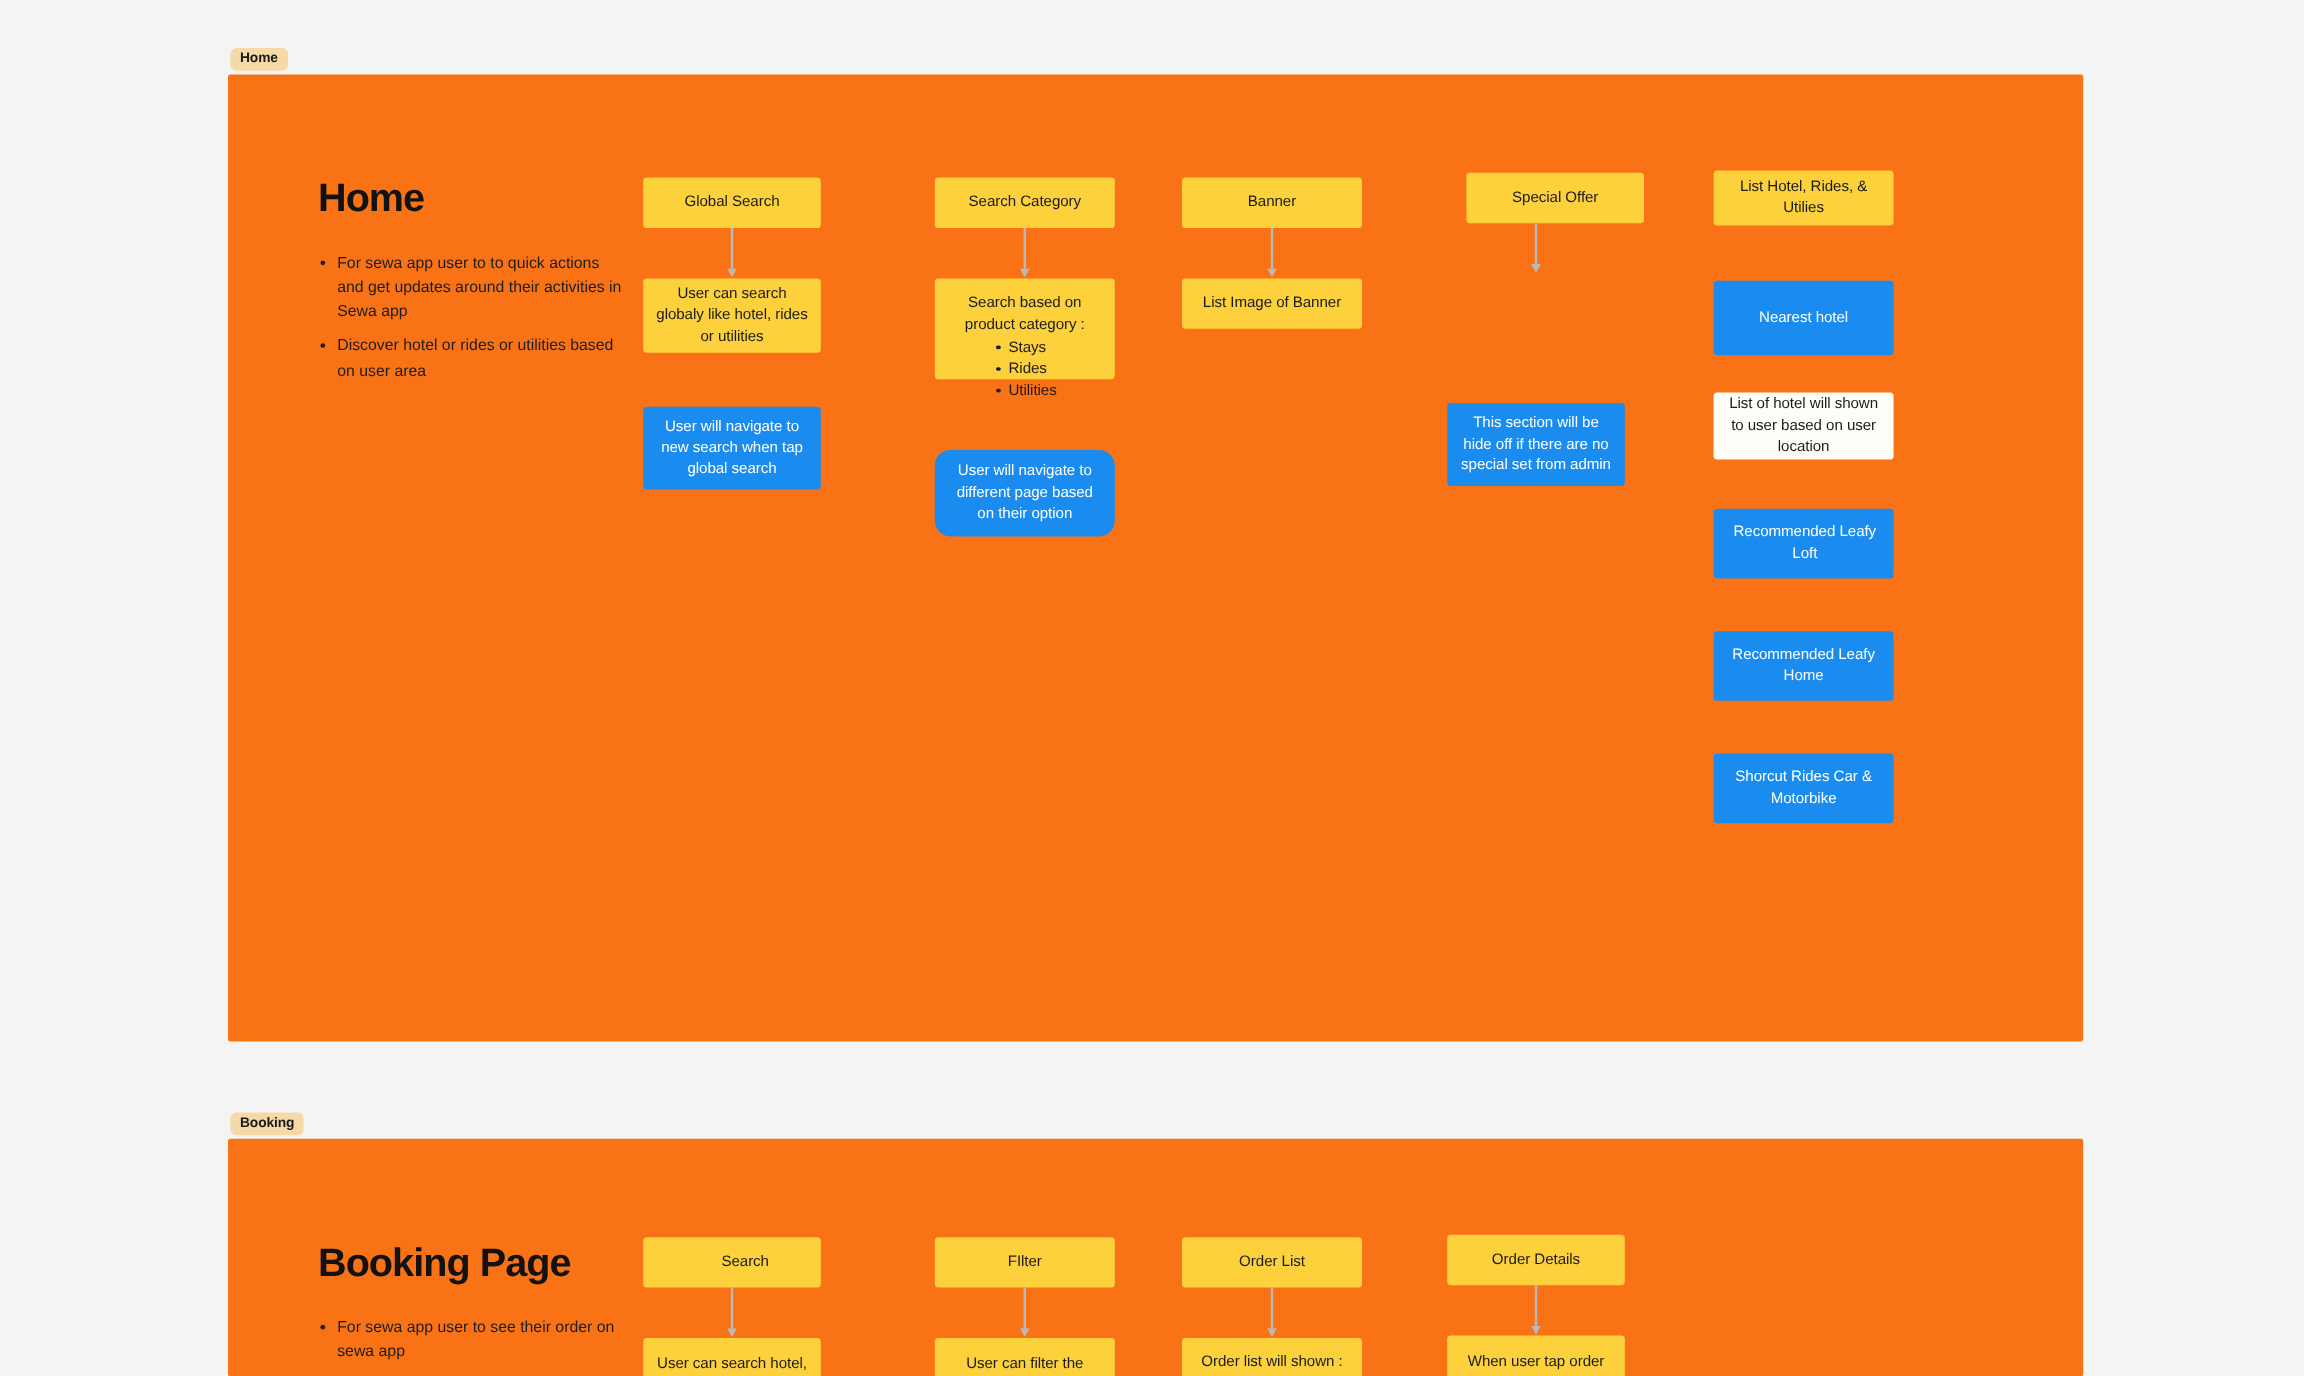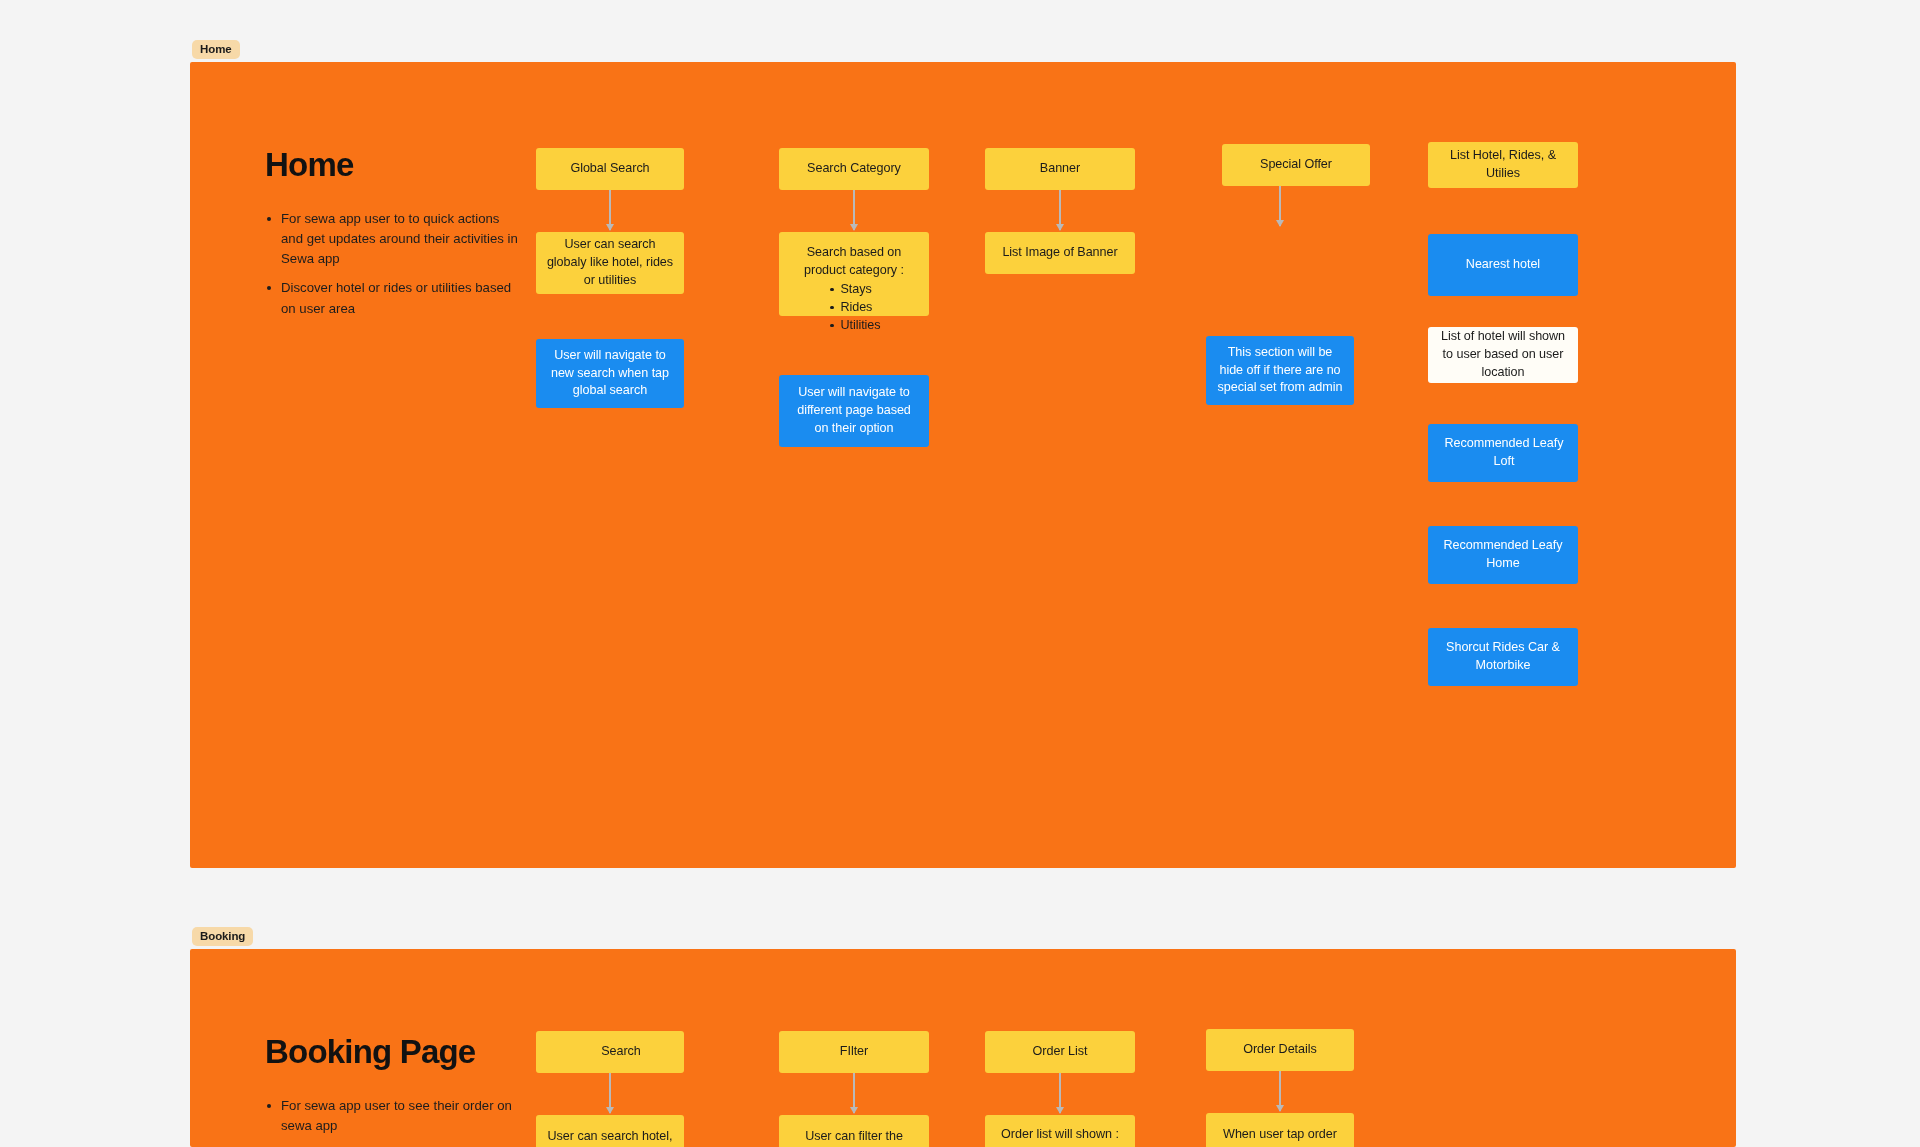--- a/index.html
+++ b/index.html
@@ -152,21 +152,21 @@
     <div class="card yellow" style="left:589px; top:86px; width:150px; height:42px;text-align:center;">Search Category</div>
     <div class="arrow" style="left:663px; top:128px; height:40px;"></div>
     <div class="card yellow" style="left:589px; top:170px; width:150px; height:84px; justify-content:flex-start; padding-top:12px;">
       <div>Search based on product category :</div>
       <ul>
         <li>Stays</li>
         <li>Rides</li>
         <li>Utilities</li>
       </ul>
     </div>
-    <div class="card blue" style="left:589px; top:313px; width:150px; height:72px;">User will navigate to different page based on their option</div>
+    <div class="card blue" style="left:589px; top:313px; width:150px; height:72px;border-radius:13px;">User will navigate to different page based on their option</div>
 
     <div class="card yellow" style="left:795px; top:86px; width:150px; height:42px;">Banner</div>
     <div class="arrow" style="left:869px; top:128px; height:40px;"></div>
     <div class="card yellow" style="left:795px; top:170px; width:150px; height:42px;">List Image of Banner</div>
 
     <div class="card yellow" style="left:1016px; top:82px; width:148px; height:42px;margin-left:16px;">Special Offer</div>
     <div class="arrow" style="left:1089px; top:124px; height:40px;"></div>
     <div class="card blue" style="left:1016px; top:274px; width:148px; height:69px;">This section will be hide off if there are no special set from admin</div>
 
     <div class="card yellow" style="left:1238px; top:80px; width:150px; height:46px;">List Hotel, Rides, &amp; Utilies</div>

